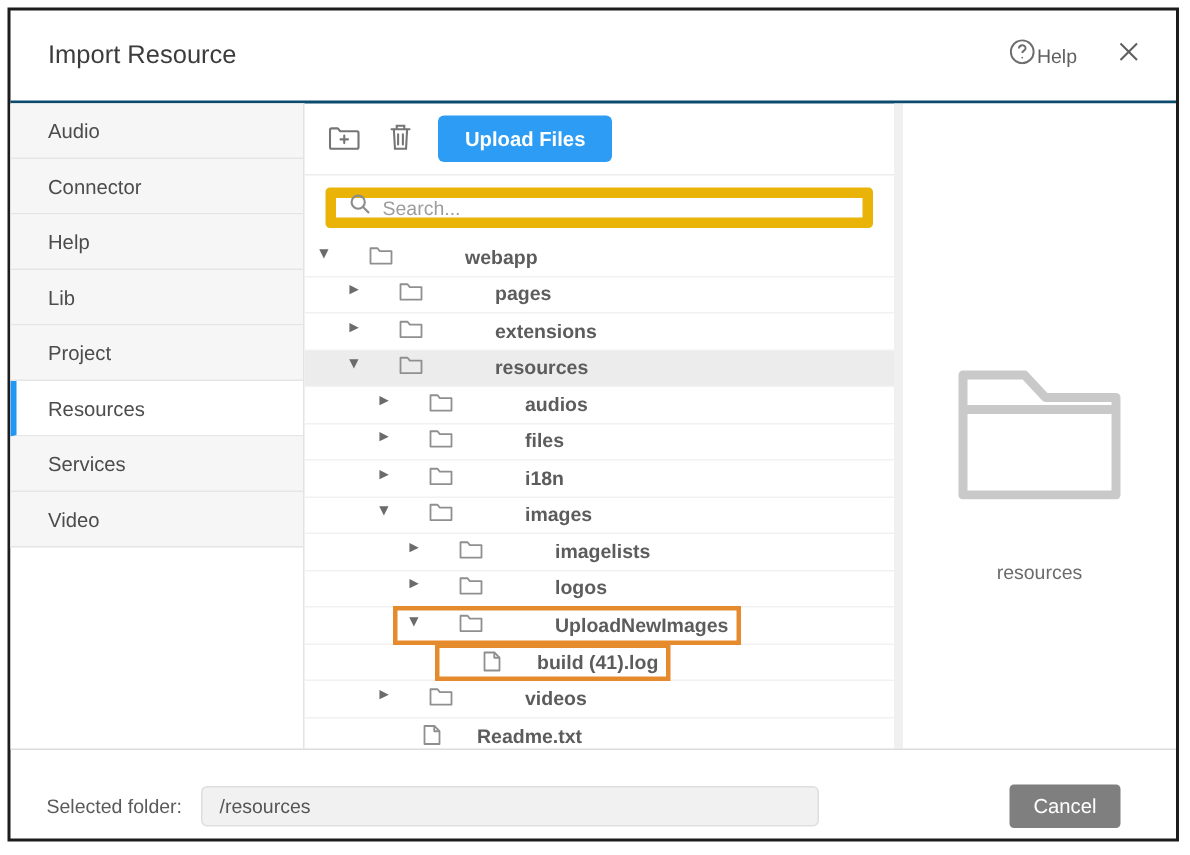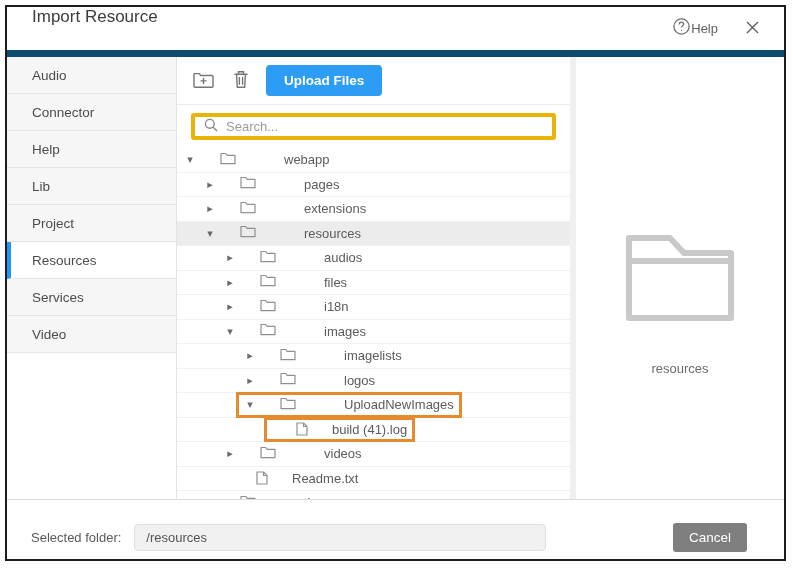--- a/index.html
+++ b/index.html
@@ -2,62 +2,62 @@
 <html style="--accent-blue: #2D9CF4; --selected-tab-blue: #2196F3; --highlight-orange: #E68A2E; --cancel-gray: #7F7F7F;"><head>
 <meta charset="utf-8">
 <style>
   * { box-sizing: border-box; margin: 0; padding: 0; }
   html, body { width: 793px; height: 570px; background: #fff; overflow: hidden;
     font-family: "Liberation Sans", sans-serif; }
   .dialog { position: absolute; left: 5px; top: 5px; width: 781px; height: 556px;
     border: 2px solid #1c1c1c; background: #fff; display: flex; flex-direction: column; }
 
   
-  .hdr { height: 50px; flex: none; display: flex; 
-    padding: 0 25px; border-bottom: 7px solid #0c4a6e; }
+  .hdr { height: 62px; flex: none; display: flex; align-items: center;
+    padding: 0 25px; border-bottom: 2px solid #0c4a6e; }
   .hdr-title { font-size: 17px; color: #3c3c3c; }
   .hdr-right { margin-left: auto; display: flex; align-items: center; gap: 8px; }
   .help-wrap { display: flex; align-items: center; gap: 1px; cursor: pointer; }
   .help-label { font-size: 13px; color: #5f5f5f; }
   .close-btn { margin-left: 20px; cursor: pointer; display: flex; align-items: center; }
 
   
   .body { flex: 1; display: flex; min-height: 0; }
 
   
-  .sidebar { width: 170px; flex: none; background: #fff; border-right: 1px solid #e3e3e3; }
+  .sidebar { width: 196px; flex: none; background: #fff; border-right: 1px solid #e3e3e3; }
   .side-item { height: 37px; display: flex; align-items: center; padding-left: 25px;
     background: #f6f6f6; border-bottom: 1px solid #e5e5e5; font-size: 13.5px;
     color: #4c4c4c; cursor: pointer; }
   .side-item.selected { background: #fff; border-left: 4px solid var(--selected-tab-blue, #2196F3);
     padding-left: 21px; }
 
   
   .center { width: 399px; flex: none; display: flex; flex-direction: column; min-height: 0;
     border-right: 6px solid #f0f0f0; }
   .toolbar { flex: none; display: flex; align-items: center; gap: 15px;
     padding: 8px 14px; border-bottom: 1px solid #ececec; }
   .icon-btn { background: none; border: none; cursor: pointer; display: flex; align-items: center; padding: 2px; }
   .upload-btn { background: var(--accent-blue, #2D9CF4); color: #fff; border: none;
     border-radius: 4px; font-size: 13.5px; font-weight: 600; padding: 8px 18px;
     cursor: pointer; font-family: inherit; }
   .search-wrap { flex: none; padding: 8px 14px 8px; }
-  .search-box { height: 27px; border: 4px solid #eab308; border-radius: 3px;
+  .search-box { height: 27px; border: 7px solid #eab308; border-radius: 3px;
     display: flex; align-items: center; padding: 0 9px; gap: 8px; background: #fff; }
   .search-box input { border: none; outline: none; flex: 1; font-size: 13px; color: #555;
     font-family: inherit; background: transparent; }
   .search-box input::placeholder { color: #9c9c9c; }
 
   
   .tree { flex: 1; overflow: hidden; }
   .tree-row { height: 24.5px; display: flex; align-items: center;
     border-bottom: 1px solid #f1f1f1; font-size: 13px; color: #5c5c5c; cursor: pointer;
     padding-left: calc(2px + var(--depth, 0) * 20px); }
   .tree-row.selected { background: #ececec; }
-  .row-inner { display: inline-flex; align-items: center; gap: 24px; padding: 2px 5px; }
+  .row-inner { display: inline-flex; gap: 24px; padding: 2px 5px; font-weight: bold; }
   .tree-row.highlighted .row-inner { outline: 3px solid var(--highlight-orange, #E68A2E); }
   .caret { width: 12px; text-align: center; color: #6b6b6b; font-size: 11px; line-height: 1; }
   .tree-row.collapsed .caret::before { content: "\25B8"; }
   .tree-row.expanded .caret::before { content: "\25BE"; }
   .tree-row.file .row-inner { margin-left: 8px; }
   .tree-row .i-file { display: none; }
   .tree-row.file .i-file { display: block; }
 
   
   .preview { flex: 1; display: flex; flex-direction: column; align-items: center; background: #fff; }

